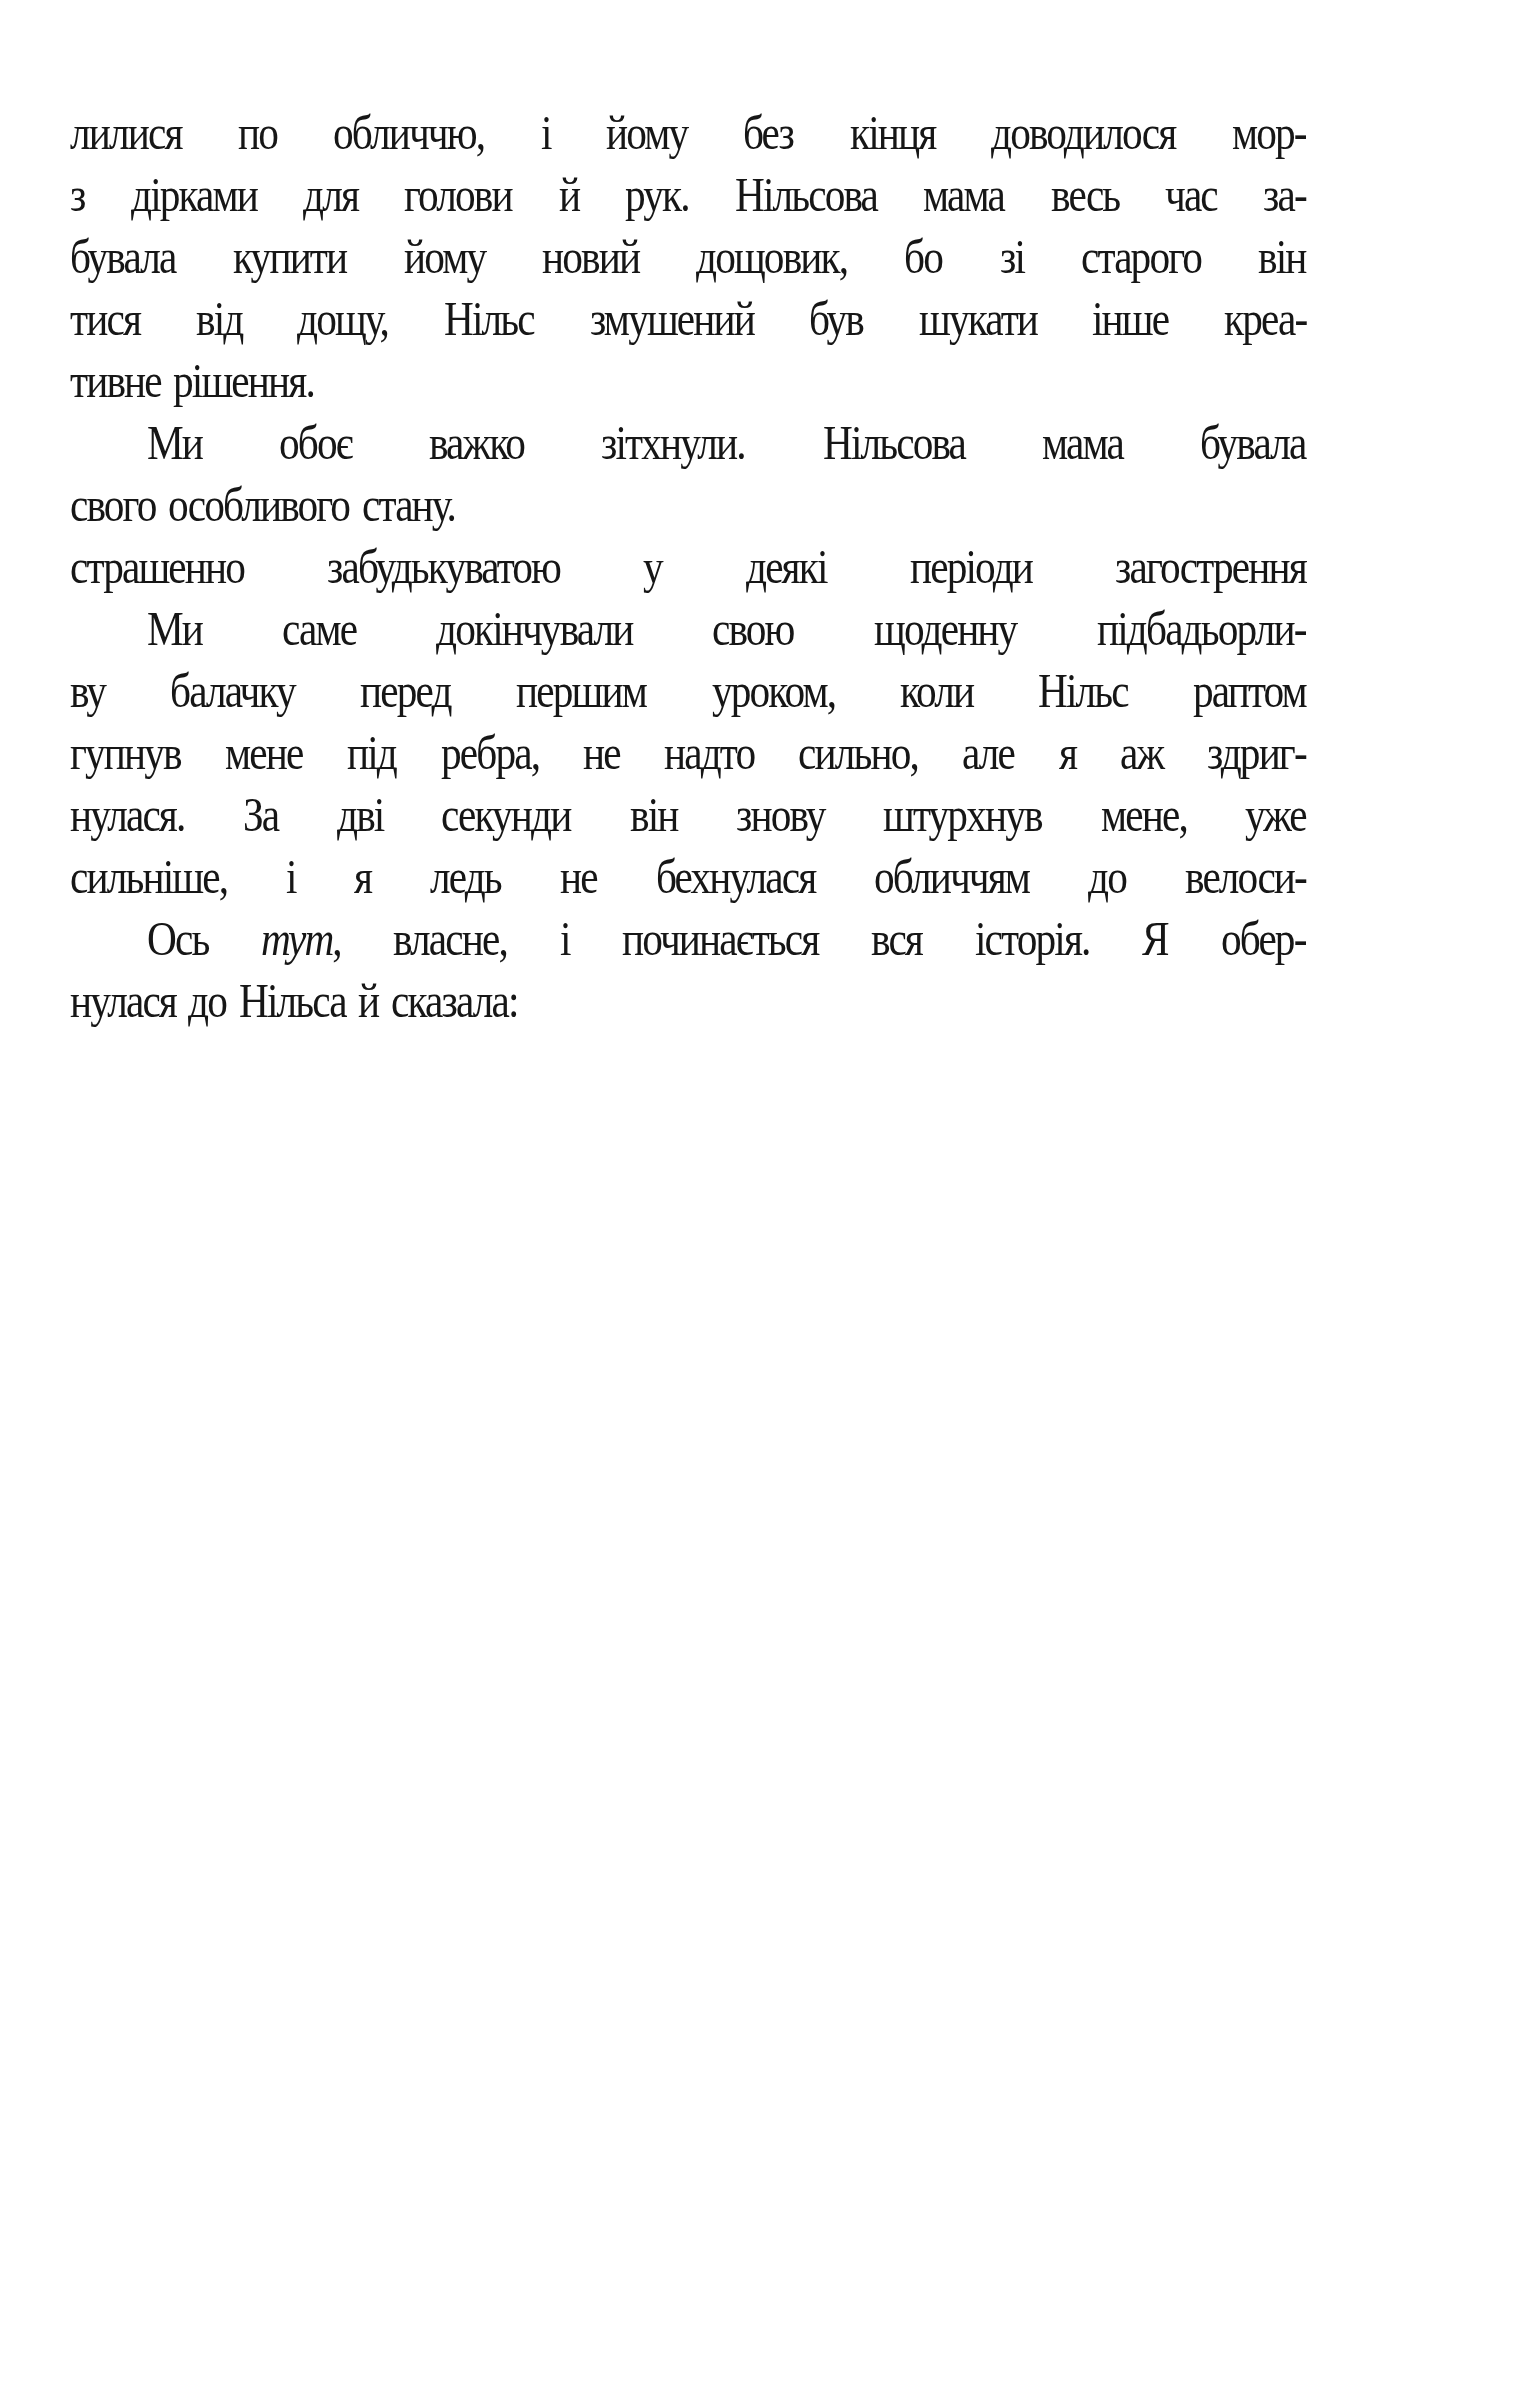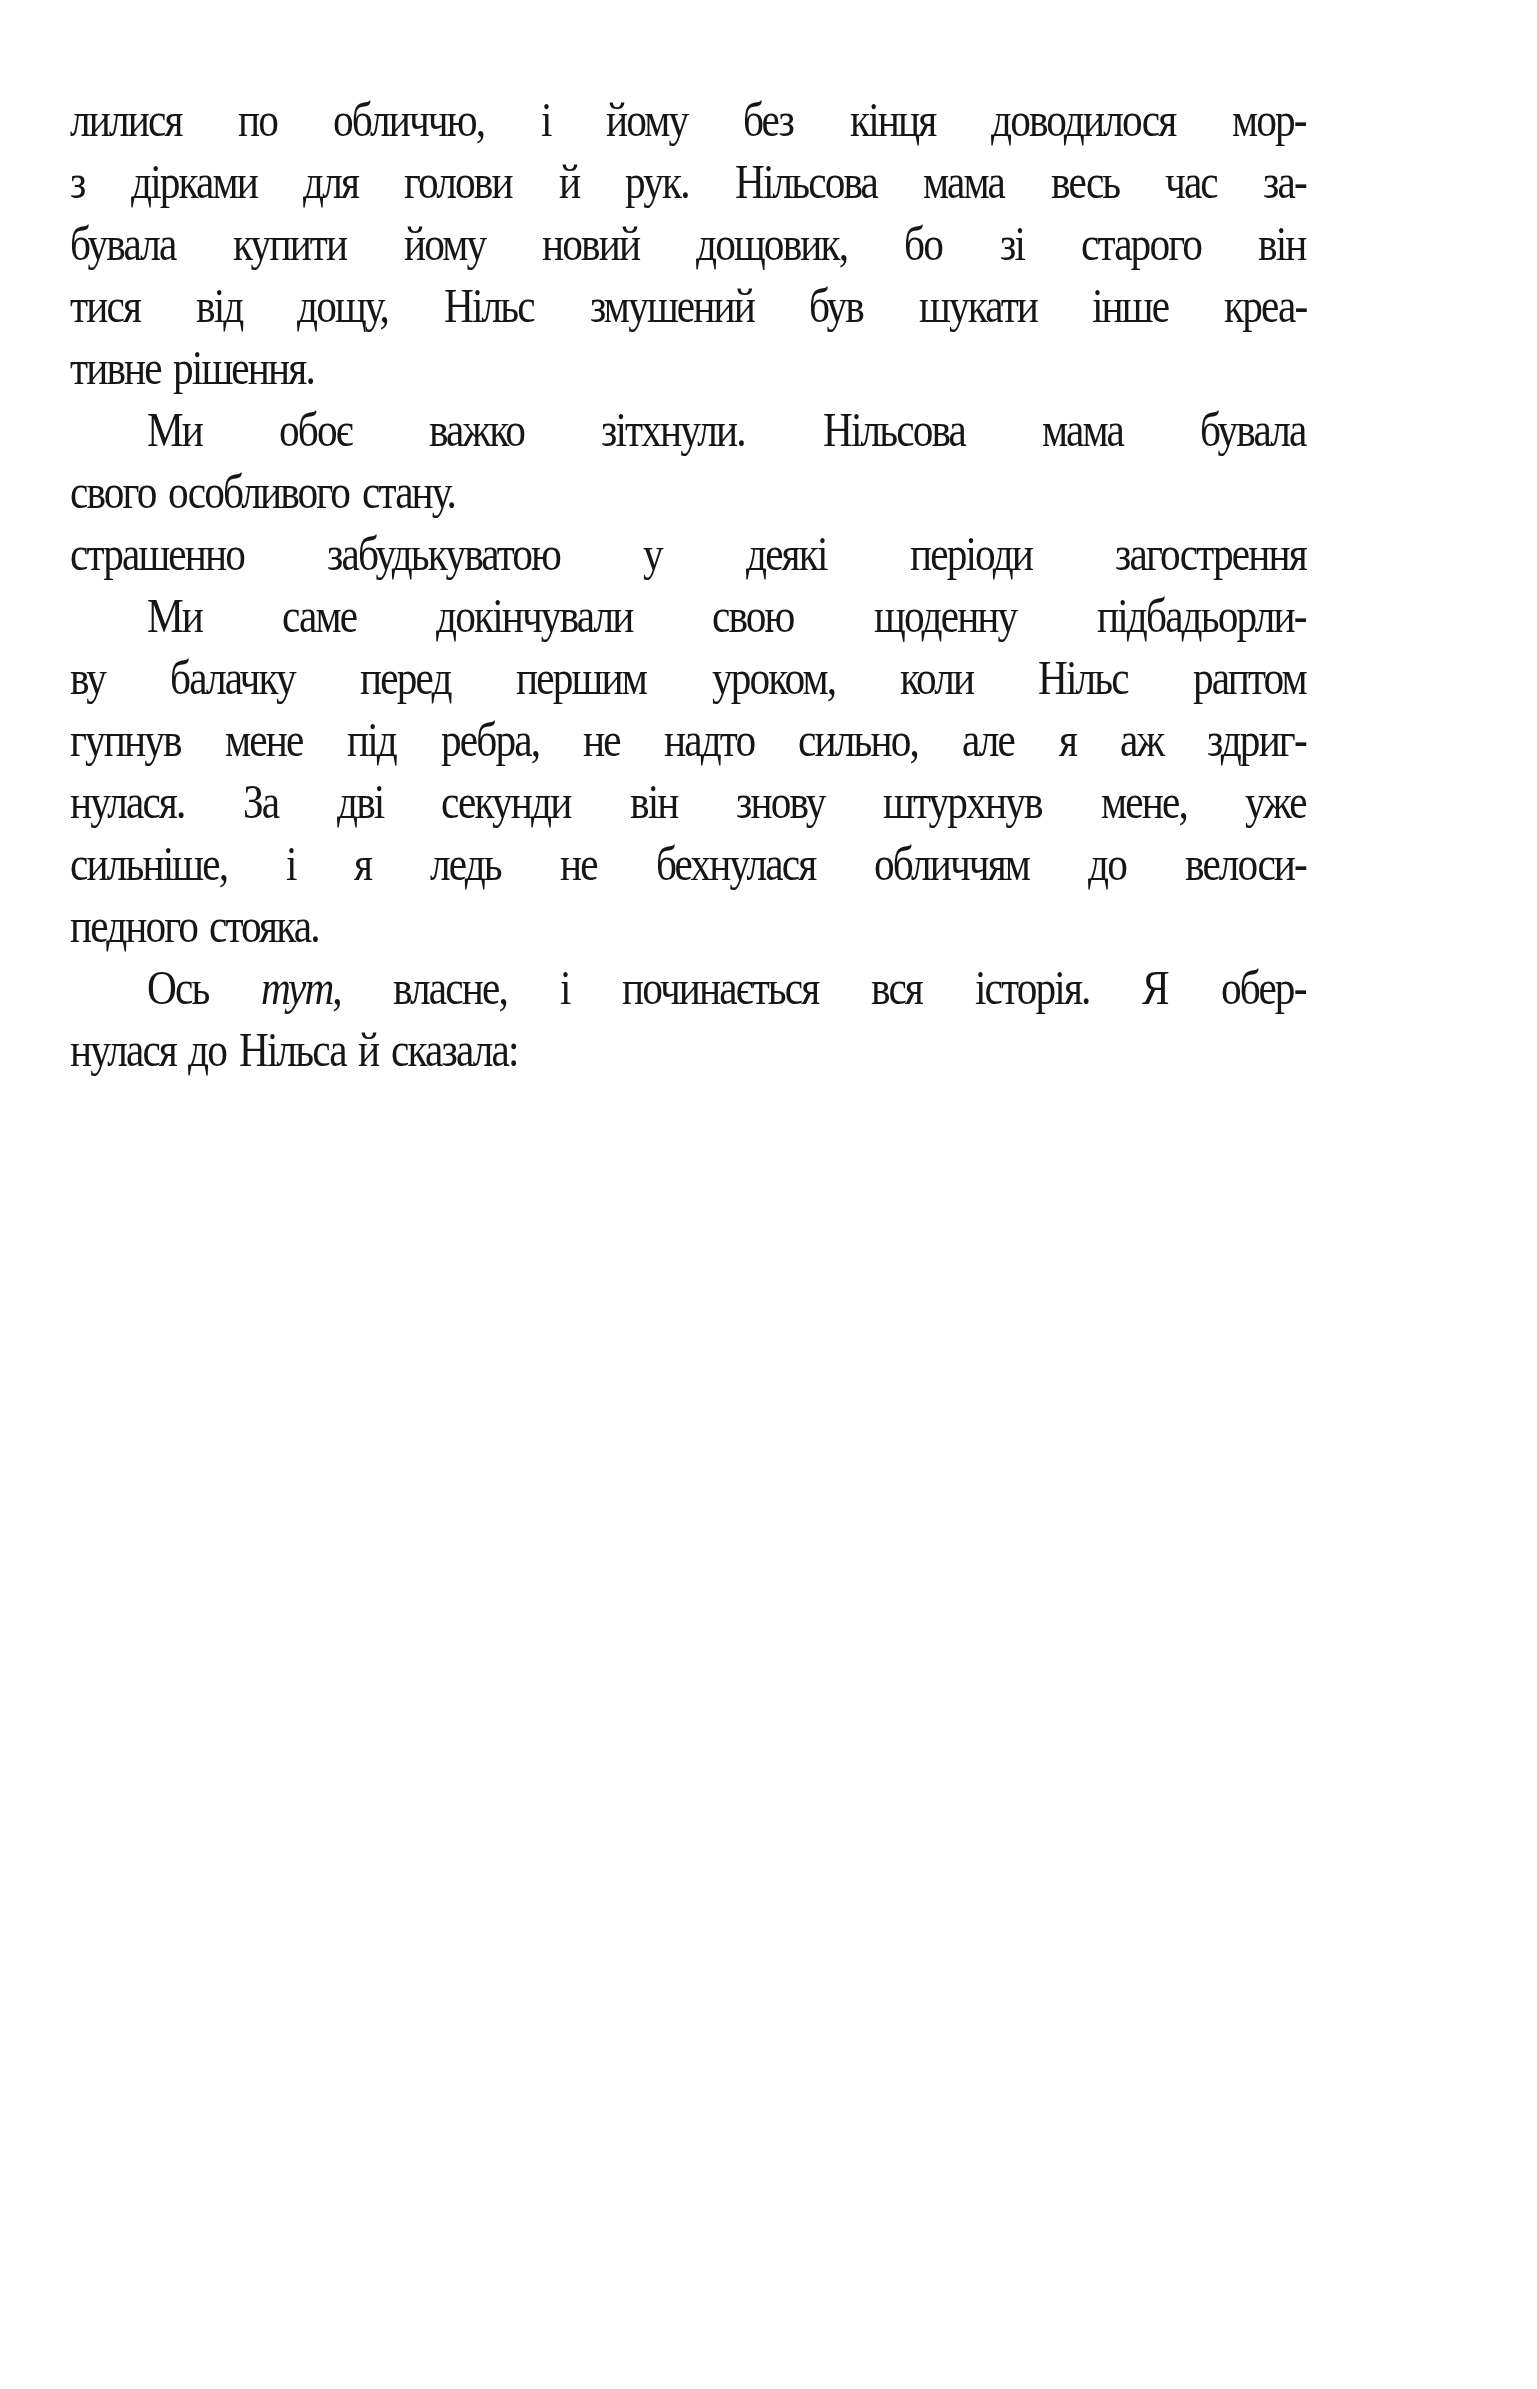--- a/index.html
+++ b/index.html
@@ -17,21 +17,21 @@
       position: absolute;
       left: 0;
       top: 0;
       width: 1537px;
       height: 2389px;
       background: #ffffff;
     }
     .text-block {
       position: absolute;
       left: 70px;
-      top: 89px;
+      top: 102px;
       width: 1236px;
       color: #161616;
       font-family: "Liberation Serif", "DejaVu Serif", serif;
       font-size: 48px;
       line-height: 62px;
     }
     .line {
       display: block;
       height: 62px;
       white-space: nowrap;
@@ -195,24 +195,20 @@
           <span class="w" style="transform: scaleX(0.86); width: 157px; transform-origin: left center;">сильніше,</span>
           <span class="w" style="transform: scaleX(0.86); width: 9.6px; transform-origin: left center;">і</span>
           <span class="w" style="transform: scaleX(0.86); width: 17px; transform-origin: left center;">я</span>
           <span class="w" style="transform: scaleX(0.86); width: 71px; transform-origin: left center;">ледь</span>
           <span class="w" style="transform: scaleX(0.86); width: 37px; transform-origin: left center;">не</span>
           <span class="w" style="transform: scaleX(0.86); width: 159px; transform-origin: left center;">бехнулася</span>
           <span class="w" style="transform: scaleX(0.86); width: 155px; transform-origin: left center;">обличчям</span>
           <span class="w" style="transform: scaleX(0.86); width: 38px; transform-origin: left center;">до</span>
           <span class="w end" style="transform: scaleX(0.86); width: 121px; transform-origin: left center;">велоси-</span>
         </div>
-        <div class="line last">
-          <span class="w" style="transform: scaleX(0.86); width: 127px; transform-origin: left center;">педного</span>
-          <span class="w" style="transform: scaleX(0.86); width: 110px; transform-origin: left center;">стояка.</span>
-        </div>
       </div>
       <div class="paragraph">
         <div class="line justify indent">
           <span class="w" style="transform: scaleX(0.86); width: 61px; transform-origin: left center;">Ось</span>
           <span class="w" style="transform: scaleX(0.86); width: 80px; transform-origin: left center;"><span class="em">тут</span>,</span>
           <span class="w" style="transform: scaleX(0.86); width: 114px; transform-origin: left center;">власне,</span>
           <span class="w" style="transform: scaleX(0.86); width: 9.6px; transform-origin: left center;">і</span>
           <span class="w" style="transform: scaleX(0.86); width: 197px; transform-origin: left center;">починається</span>
           <span class="w" style="transform: scaleX(0.86); width: 51px; transform-origin: left center;">вся</span>
           <span class="w" style="transform: scaleX(0.86); width: 115px; transform-origin: left center;">історія.</span>

